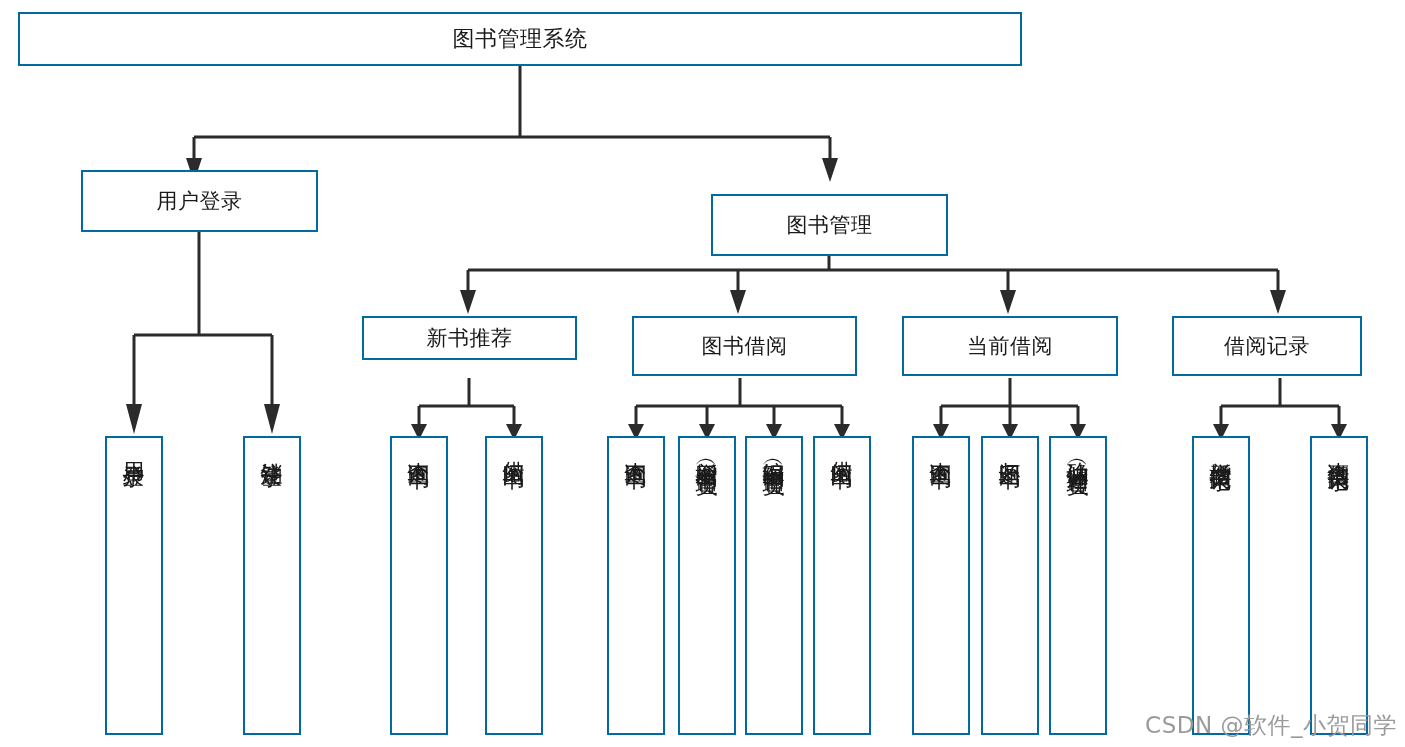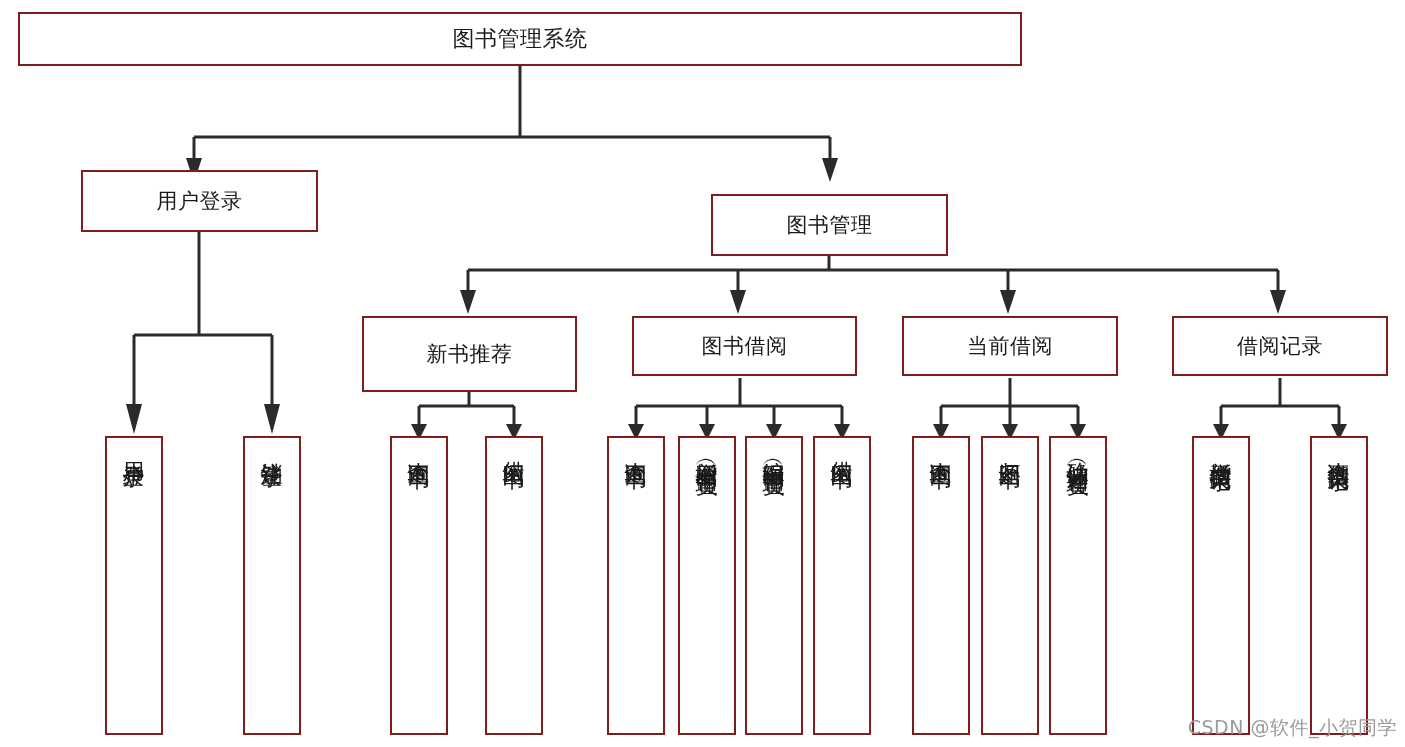--- a/index.html
+++ b/index.html
@@ -21,21 +21,21 @@
     position: absolute;
     left: 0;
     top: 0;
     width: 1405px;
     height: 747px;
     pointer-events: none;
   }
   .node {
     position: absolute;
     box-sizing: border-box;
-    border: 2px solid #7f1d1d;
+    border: 2px solid #0369a1;
     background: #ffffff;
     display: flex;
     align-items: center;
     justify-content: center;
     color: #1a1a1a;
   }
   .node .lbl {
     display: block;
     text-align: center;
     line-height: 1.18;
@@ -60,21 +60,21 @@
     letter-spacing: 2px;
     max-height: 286px;
   }
   .node.vert.tall .lbl {
     max-height: 292px;
   }
   .watermark {
     position: absolute;
     right: 8px;
     bottom: 6px;
-    font-size: 19px;
+    font-size: 23px;
     color: #9a9a9a;
     white-space: nowrap;
     letter-spacing: 0.5px;
   }
 </style>
 </head>
 <body>
 
 <div id="canvas">
 
@@ -157,30 +157,30 @@
     <span class="lbl">图书管理系统</span>
   </div>
 
   <div class="node horiz" style="left:81px; top:170px; width:237px; height:62px;">
     <span class="lbl">用户登录</span>
   </div>
   <div class="node horiz" style="left:711px; top:170px; width:237px; height:62px;margin-top:24px;">
     <span class="lbl">图书管理</span>
   </div>
 
-  <div class="node horiz" style="left:362px; top:316px; width:215px; height:76px;">
+  <div class="node horiz" style="left:362px; top:316px; width:215px; height:44px;">
     <span class="lbl">新书推荐</span>
   </div>
   <div class="node horiz" style="left:632px; top:316px; width:225px; height:60px;">
     <span class="lbl">图书借阅</span>
   </div>
   <div class="node horiz" style="left:902px; top:316px; width:216px; height:60px;">
     <span class="lbl">当前借阅</span>
   </div>
-  <div class="node horiz" style="left:1172px; top:316px; width:216px; height:60px;">
+  <div class="node horiz" style="left:1172px; top:316px; width:190px; height:60px;">
     <span class="lbl">借阅记录</span>
   </div>
 
   <div class="node vert" style="left:105px; top:436px; width:58px; height:299px;">
     <span class="lbl">用户登录</span>
   </div>
   <div class="node vert" style="left:243px; top:436px; width:58px; height:299px;">
     <span class="lbl">注销登录</span>
   </div>
 

